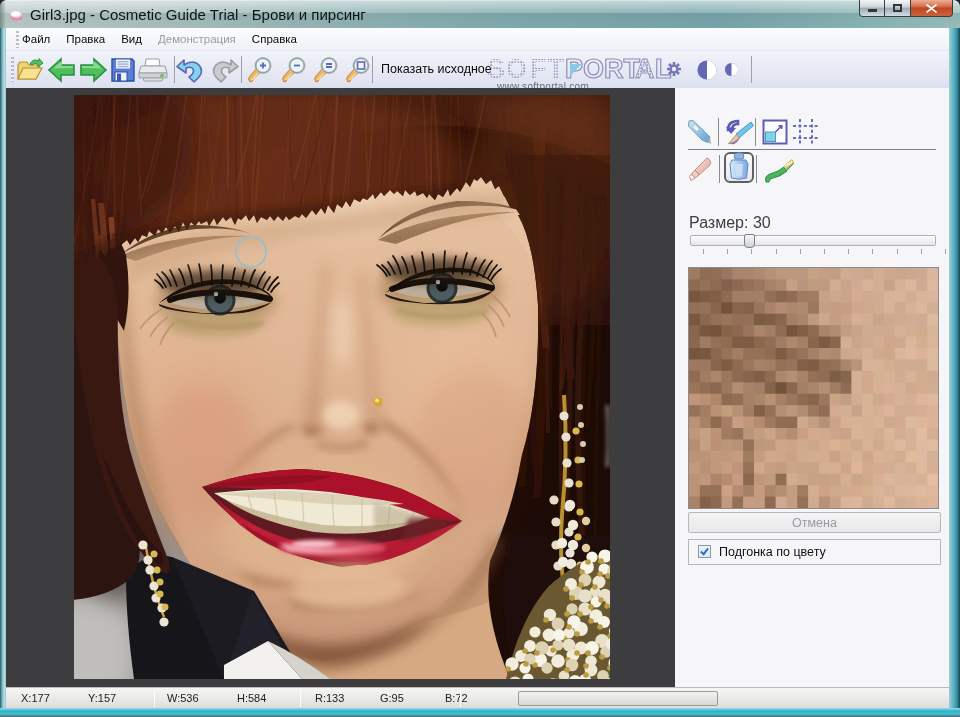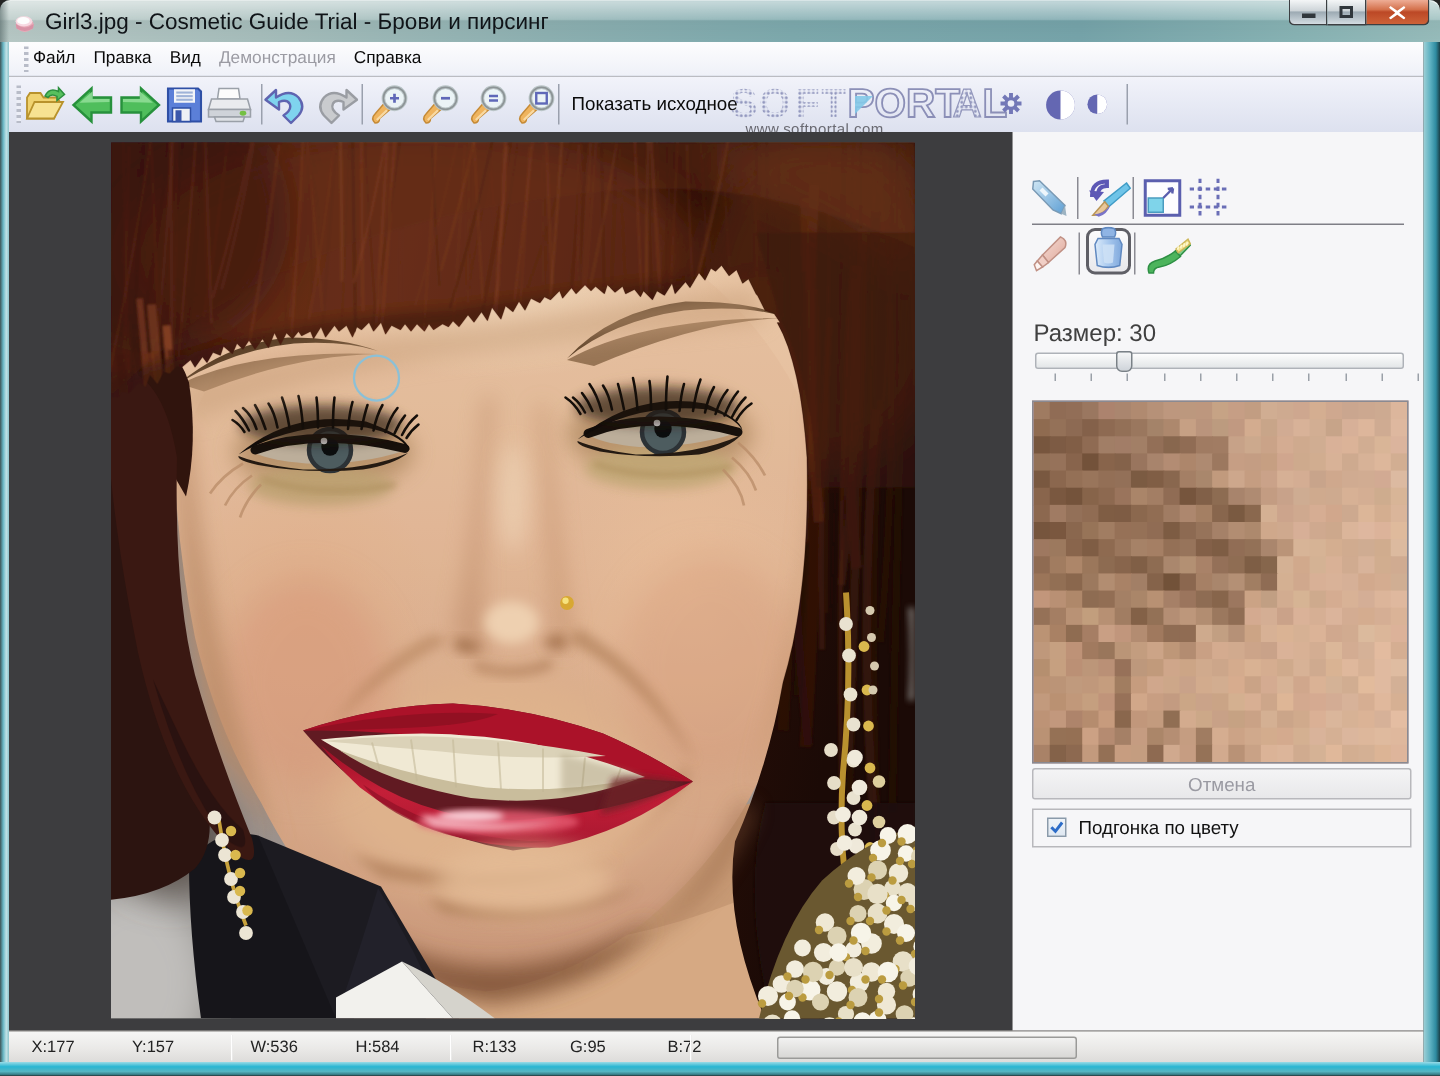--- a/index.html
+++ b/index.html
@@ -19,21 +19,21 @@
 .cbmax{width:25px;border-left:none;border-right:none;background:linear-gradient(to bottom,#f4f6f7 0%,#cdd4d8 45%,#9caab3 50%,#d3dce1 100%)}
 .cbclose{width:43px;border-radius:0 0 4px 0;background:linear-gradient(to bottom,#eead96 0%,#d4714c 40%,#bc4826 50%,#cd6238 100%)}
 .glyph-min{width:9px;height:3px;background:#30373c;margin-top:5px}
 .glyph-max{width:9px;height:8px;border:2px solid #30373c;background:transparent}
 .menubar{position:absolute;left:6px;top:28px;width:943px;height:23px;
  background:linear-gradient(to bottom,#fdfdfe,#eff1f8);border-bottom:1px solid #e2e5ee}
 .grip{position:absolute;left:10px;top:3px;width:3px;height:17px;
  background:repeating-linear-gradient(to bottom,#b8bcc8 0 2px,#f5f6fa 2px 4px)}
 .mi{display:inline-block;margin-left:16px;font-size:11.5px;color:#0a0a0a;line-height:23px}
 .mi.dis{color:#9b9ba3}
-.mi+.mi{margin-left:12px}
+.mi+.mi{}
 .toolbar{position:absolute;left:6px;top:51px;width:943px;height:37px;
  background:linear-gradient(to bottom,#f2f3fa 0%,#e6e9f4 55%,#dde1ef 100%)}
 .tgrip{position:absolute;left:5px;top:6px;width:3px;height:25px;
  background:repeating-linear-gradient(to bottom,#b8bcc8 0 2px,#eceef6 2px 4px)}
 .tsep{position:absolute;top:5px;width:1px;height:27px;background:#9aa0ad}
 .ticn{position:absolute;top:56px}
 .tlabel{position:absolute;left:381px;top:0;height:37px;line-height:36px;font-size:12.5px;color:#0a0a0a}
 .statusbar{position:absolute;left:6px;top:687px;width:943px;height:21px;
  background:linear-gradient(to bottom,#f6f6f5 0%,#e9e8e6 60%,#dddcda 100%);border-top:1px solid #bdbcba;font-size:11px;color:#222}
 .sfield{position:absolute;top:4px}

